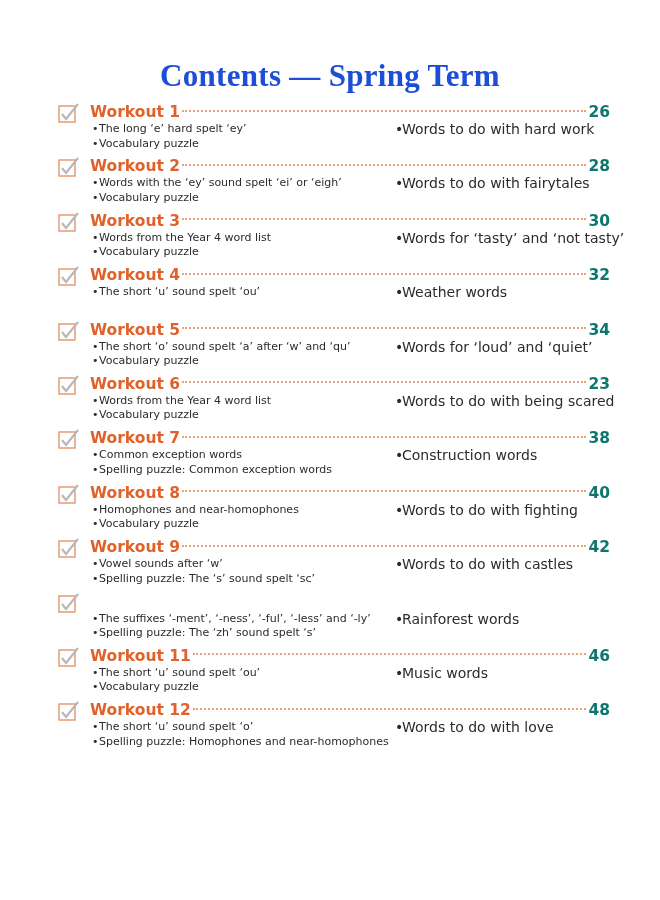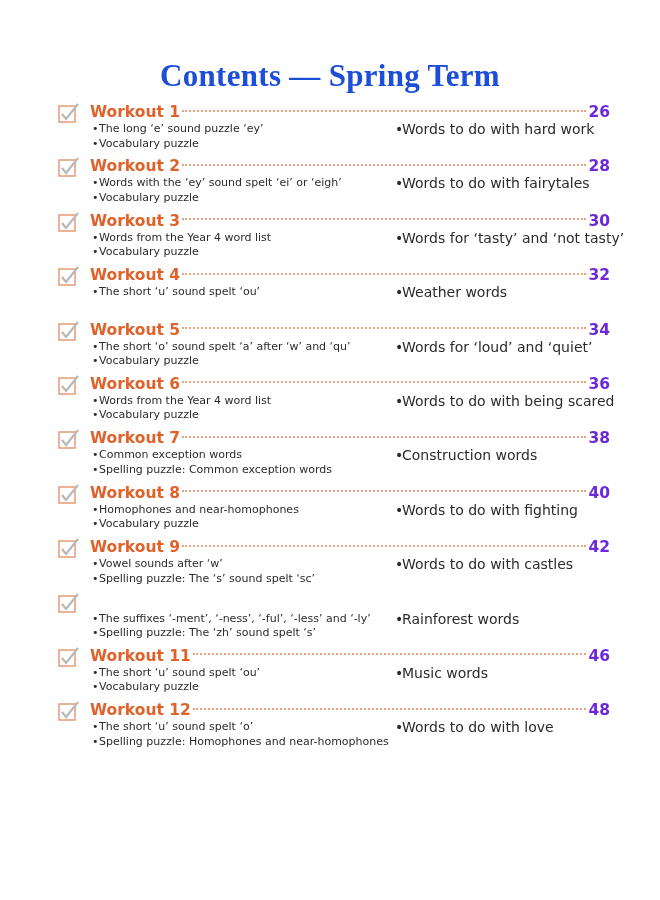--- a/index.html
+++ b/index.html
@@ -9,21 +9,21 @@
              font-family: Liberation Serif, serif; font-weight: bold; font-size: 31px;
              letter-spacing: 0.3px; color: #1d4ed8; }
     .entries { position: absolute; top: 102px; left: 58px; width: 552px; }
     .entry { position: relative; height: 54.4px; }
     .check { position: absolute; left: 0; top: 1px; width: 22px; height: 20px; }
     .head { position: absolute; left: 32px; top: 0; right: 0; height: 20px;
             display: flex; align-items: center; }
     .wtitle { font-weight: bold; font-size: 15.5px; color: #E0622A; white-space: nowrap;
               line-height: 18px; }
     .dots { flex: 1; border-bottom: 2px dotted #E8A27E; margin: 0 2px 4px 2px; height: 1px; }
-    .page { font-weight: bold; font-size: 15.5px; color: #6d28d9; line-height: 18px; }
+    .page { font-weight: bold; font-size: 15.5px; color: #0f766e; line-height: 18px; }
     .left-items { position: absolute; left: 34px; top: 20px; font-size: 11px; line-height: 14.5px; }
     .right-items { position: absolute; left: 337px; top: 20px; font-size: 14px; line-height: 14.5px; }
     .item { white-space: nowrap; }
     .bullet { display: inline-block; width: 7px; }
   </style>
 </head>
 <body>
 
 <div class="title">Contents — Spring Term</div>
 
@@ -33,21 +33,21 @@
     <svg class="check" viewBox="0 0 22 20">
         <rect x="1" y="3" width="16" height="16" fill="#fff" stroke="#E8A27E" stroke-width="1.6"></rect>
         <path d="M4 11 L8 16 L20 1" fill="none" stroke="#B8B8B8" stroke-width="2.2"></path>
       </svg>
     <div class="head">
         <span class="wtitle">Workout 1</span>
         <span class="dots"></span>
         <span class="page">26</span>
       </div>
     <div class="left-items">
-        <div class="item"><span class="bullet">•</span><span>The long ‘e’ sound puzzle ‘ey’</span></div>
+        <div class="item"><span class="bullet">•</span><span>The long ‘e’ hard spelt ‘ey’</span></div>
         <div class="item"><span class="bullet">•</span><span>Vocabulary puzzle</span></div>
       </div>
     <div class="right-items">
         <div class="item"><span class="bullet">•</span><span>Words to do with hard work</span></div>
       </div>
   </div>
   <div class="entry">
     <svg class="check" viewBox="0 0 22 20">
         <rect x="1" y="3" width="16" height="16" fill="#fff" stroke="#E8A27E" stroke-width="1.6"></rect>
         <path d="M4 11 L8 16 L20 1" fill="none" stroke="#B8B8B8" stroke-width="2.2"></path>
@@ -119,21 +119,21 @@
       </div>
   </div>
   <div class="entry">
     <svg class="check" viewBox="0 0 22 20">
         <rect x="1" y="3" width="16" height="16" fill="#fff" stroke="#E8A27E" stroke-width="1.6"></rect>
         <path d="M4 11 L8 16 L20 1" fill="none" stroke="#B8B8B8" stroke-width="2.2"></path>
       </svg>
     <div class="head">
         <span class="wtitle">Workout 6</span>
         <span class="dots"></span>
-        <span class="page">36</span>
+        <span class="page">23</span>
       </div>
     <div class="left-items">
         <div class="item"><span class="bullet">•</span><span>Words from the Year 4 word list</span></div>
         <div class="item"><span class="bullet">•</span><span>Vocabulary puzzle</span></div>
       </div>
     <div class="right-items">
         <div class="item"><span class="bullet">•</span><span>Words to do with being scared</span></div>
       </div>
   </div>
   <div class="entry">

